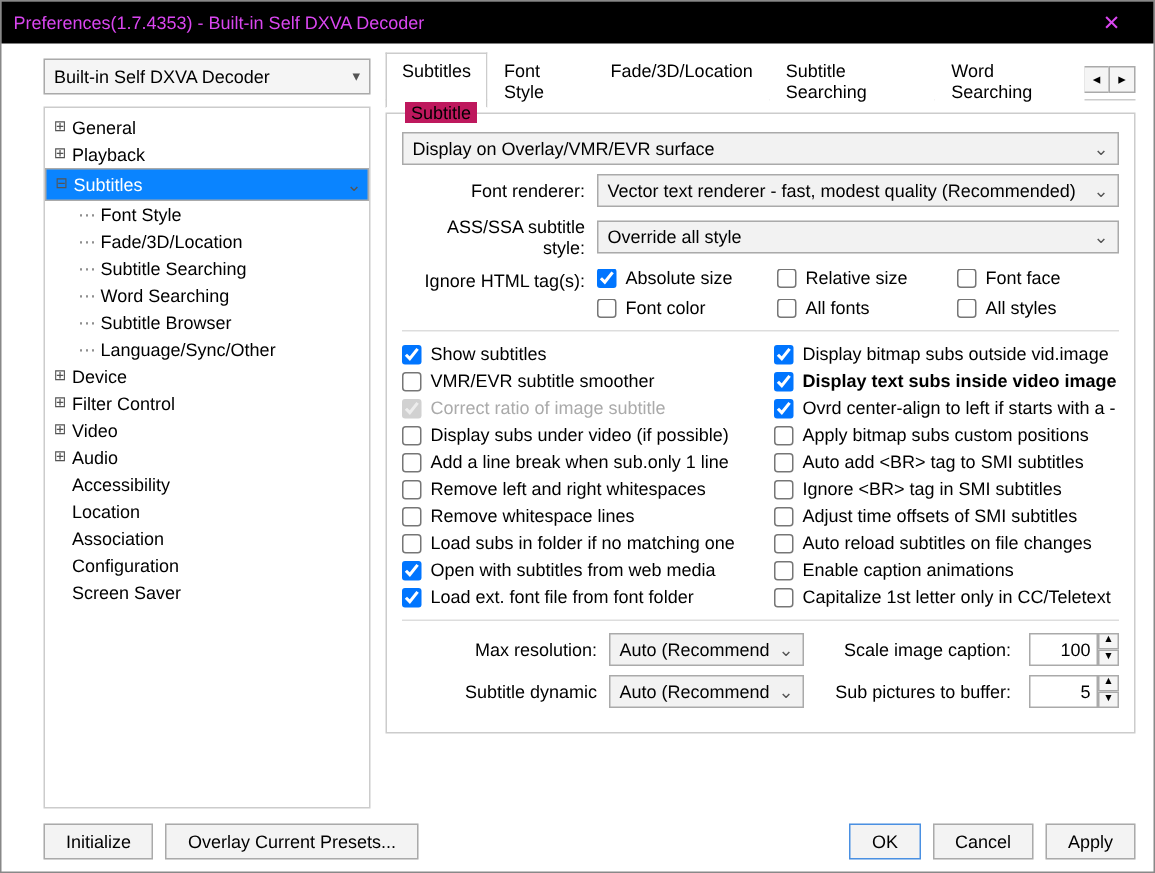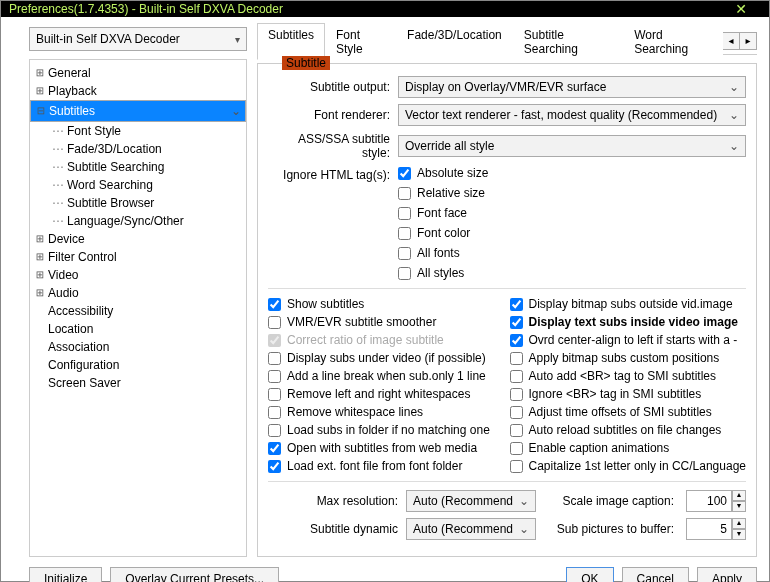--- a/index.html
+++ b/index.html
@@ -1,18 +1,18 @@
 <!DOCTYPE html>
 <html><head>
 <meta charset="utf-8">
 <style>
 * { box-sizing: border-box; margin: 0; padding: 0; font-family: "Segoe UI", Tahoma, sans-serif; font-size: 12px; }
 body { background: #fff; }
 .window { width: 770px; height: 582px; border: 1px solid #888; background: #fff; display: flex; flex-direction: column; }
-.titlebar { background: #000; color: #bef264; height: 28px; display: flex; align-items: center; padding: 0 8px; }
+.titlebar { background: #000; color: #d946ef; height: 28px; display: flex; align-items: center; padding: 0 8px; }
 .titlebar .title { flex: 1; font-size: 12px; }
 .titlebar .close { width: 40px; text-align: center; font-size: 14px; cursor: pointer; }
 .content { flex: 1; display: flex; flex-direction: column; padding: 10px 12px 8px 28px; }
 .main { flex: 1; display: flex; gap: 10px; min-height: 0; }
 .left-col { width: 218px; display: flex; flex-direction: column; }
 .combo { width: 100%; height: 24px; border: 1px solid #aaa; background: #f5f5f5; display: flex; align-items: center; padding: 0 6px; cursor: pointer; }
 .combo::after { content: "▾"; margin-left: auto; font-size: 10px; color: #555; }
 .tree-wrap { flex: 1; border: 1px solid #ccc; margin-top: 8px; overflow: auto; background: #fff; padding: 4px 0; }
 .tree ul { list-style: none; }
 .tree li { line-height: 18px; white-space: nowrap; }
@@ -22,26 +22,26 @@
 .tree .exp.none { color: transparent; }
 .tree .dots { color: #888; margin-right: 4px; letter-spacing: -1px; }
 .tree ul ul { padding-left: 18px; }
 .right-col { flex: 1; display: flex; flex-direction: column; min-width: 0; }
 .tabs { display: flex; align-items: center; border-bottom: 1px solid #ccc; height: 28px; }
 .tab { padding: 4px 10px; border: 1px solid transparent; border-bottom: none; cursor: pointer; margin-right: 0; background: #fff; position: relative; top: 1px; }
 .tab.active { border-color: #ccc; border-bottom: 1px solid #fff; }
 .tab-arrows { margin-left: auto; display: flex; }
 .tab-arrow { width: 18px; height: 18px; border: 1px solid #aaa; background: #f5f5f5; display: flex; align-items: center; justify-content: center; font-size: 10px; cursor: pointer; margin-left: -1px; }
 .groupbox { border: 1px solid #ccc; margin-top: 8px; padding: 12px 10px 10px; position: relative; }
-.gb-title { position: absolute; top: -8px; left: 24px; background: #c2410c; padding: 0 4px; }
+.gb-title { position: absolute; top: -8px; left: 12px; background: #be185d; padding: 0 4px; }
 .row { display: flex; align-items: center; margin-bottom: 6px; }
 .row-label { width: 130px; text-align: right; padding-right: 8px; }
 .sel { flex: 1; height: 22px; border: 1px solid #aaa; background: #f2f2f2; display: flex; align-items: center; padding: 0 6px; cursor: pointer; overflow: hidden; white-space: nowrap; }
 .sel::after { content: "⌄"; margin-left: auto; font-size: 12px; color: #555; }
-.chk-grid3 { display: grid; grid-template-columns: repeat(1, 1fr); gap: 6px 12px; margin-left: 138px; }
+.chk-grid3 { display: grid; grid-template-columns: repeat(3, 1fr); gap: 6px 12px; margin-left: 138px; }
 .chk { display: flex; align-items: center; gap: 6px; cursor: pointer; white-space: nowrap; }
 .chk input { width: 13px; height: 13px; }
 .chk.disabled { color: #aaa; }
 .chk.bold { font-weight: 600; }
 .sep { border-top: 1px solid #ddd; margin: 8px 0; }
 .chk-grid2 { display: grid; grid-template-columns: 1fr 1fr; gap: 4px 18px; }
 .bot-row { display: flex; align-items: center; margin-bottom: 6px; gap: 8px; }
 .bot-label { width: 130px; text-align: right; }
 .bot-sel { width: 130px; height: 22px; border: 1px solid #aaa; background: #f2f2f2; display: flex; align-items: center; padding: 0 6px; cursor: pointer; overflow: hidden; white-space: nowrap; }
 .bot-sel::after { content: "⌄"; margin-left: auto; font-size: 12px; color: #555; }
@@ -196,21 +196,20 @@
               <div class="tab">Word Searching</div>
             </div>
           <div class="tab-arrows">
             <div class="tab-arrow">◂</div>
             <div class="tab-arrow">▸</div>
           </div>
         </div>
         <div class="groupbox">
           <span class="gb-title">Subtitle</span>
           <div class="row">
-            <span class="row-label">Subtitle output:</span>
             <div class="sel">
                 <span>Display on Overlay/VMR/EVR surface</span>
               </div>
           </div>
           <div class="row">
             <span class="row-label">Font renderer:</span>
             <div class="sel">
                 <span>Vector text renderer - fast, modest quality (Recommended)</span>
               </div>
           </div>
@@ -322,21 +321,21 @@
               <label class="chk">
                 <input type="checkbox" style="">
                 <span>Enable caption animations</span>
               </label>
               <label class="chk">
                 <input type="checkbox" checked="" style="">
                 <span>Load ext. font file from font folder</span>
               </label>
               <label class="chk">
                 <input type="checkbox" style="">
-                <span>Capitalize 1st letter only in CC/Language</span>
+                <span>Capitalize 1st letter only in CC/Teletext</span>
               </label>
             </div>
           <div class="sep"></div>
           <div class="bot-row">
             <span class="bot-label">Max resolution:</span>
             <div class="bot-sel">
                 <span>Auto (Recommend</span>
               </div>
             <span class="bot-label2">Scale image caption:</span>
             <div class="spinner">

